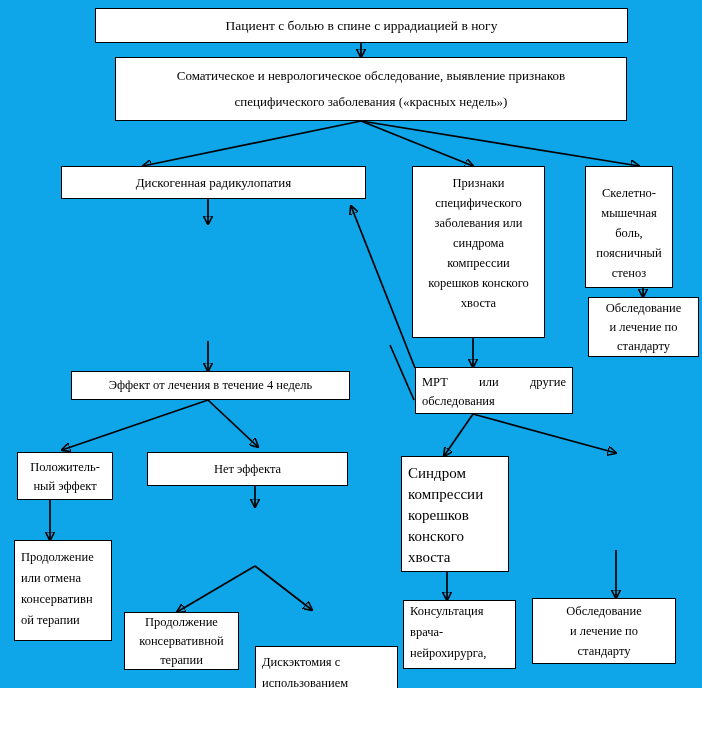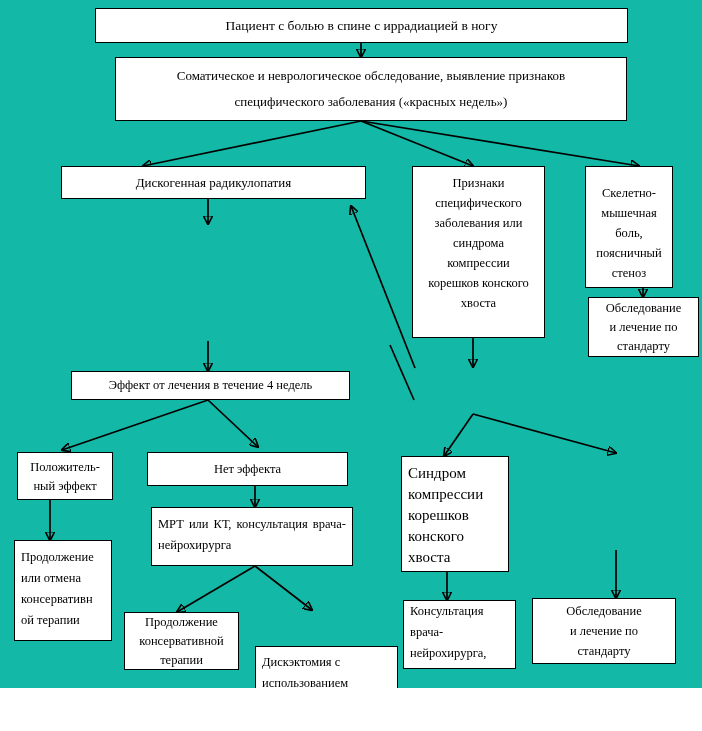--- a/index.html
+++ b/index.html
@@ -5,21 +5,21 @@
 <style>
   html, body {
     margin: 0;
     padding: 0;
     background: #ffffff;
   }
   #canvas {
     position: relative;
     width: 702px;
     height: 688px;
-    background: #14b8a6;
+    background: #0ea5e9;
     font-family: "Liberation Serif", "DejaVu Serif", serif;
     overflow: hidden;
   }
   .node {
     position: absolute;
     box-sizing: border-box;
     border: 1.6px solid #000000;
     background: #ffffff;
     color: #000000;
     overflow: hidden;
@@ -136,20 +136,23 @@
   <div class="node" style="left:588px; top:297px; width:111px; height:60px; display:flex; align-items:center; font-size:12.5px; line-height:19px;">
     <span class="txt ctr">Обследование
 и лечение по
 стандарту</span>
   </div>
 
   <div class="node" style="left:71px; top:371px; width:279px; height:29px; display:flex; align-items:center; font-size:12.5px;">
     <span class="txt ctr">Эффект от лечения в течение 4 недель</span>
   </div>
 
+  <div class="node" style="left:415px; top:367px; width:158px; height:47px; padding-top:5px; font-size:12.5px; line-height:19px;">
+    <span class="txt just">МРТ или другие обследования</span>
+  </div>
 
   <div class="node" style="left:17px; top:452px; width:96px; height:48px; padding-top:5px; font-size:12.5px; line-height:19px;">
     <span class="txt ctr">Положитель-
 ный эффект</span>
   </div>
 
   <div class="node" style="left:147px; top:452px; width:201px; height:34px; display:flex; align-items:center; font-size:12.5px;">
     <span class="txt ctr">Нет эффекта</span>
   </div>
 
@@ -162,23 +165,20 @@
   </div>
 
 
   <div class="node" style="left:14px; top:540px; width:98px; height:101px; padding-top:6px; font-size:12.5px; line-height:21px;">
     <span class="txt left">Продолжение
 или   отмена
 консервативн
 ой терапии</span>
   </div>
 
-  <div class="node" style="left:151px; top:507px; width:202px; height:59px; padding-top:6px; font-size:12.5px; line-height:21px;">
-    <span class="txt just">МРТ или КТ, консультация врача-нейрохирурга</span>
-  </div>
 
   <div class="node" style="left:124px; top:612px; width:115px; height:58px; display:flex; align-items:center; font-size:12.5px; line-height:19px;">
     <span class="txt ctr">Продолжение
 консервативной
 терапии</span>
   </div>
 
   <div class="node" style="left:255px; top:646px; width:143px; height:76px; padding-top:5px; font-size:12.5px; line-height:21px;">
     <span class="txt just">Дискэктомия с
 использованием</span>

